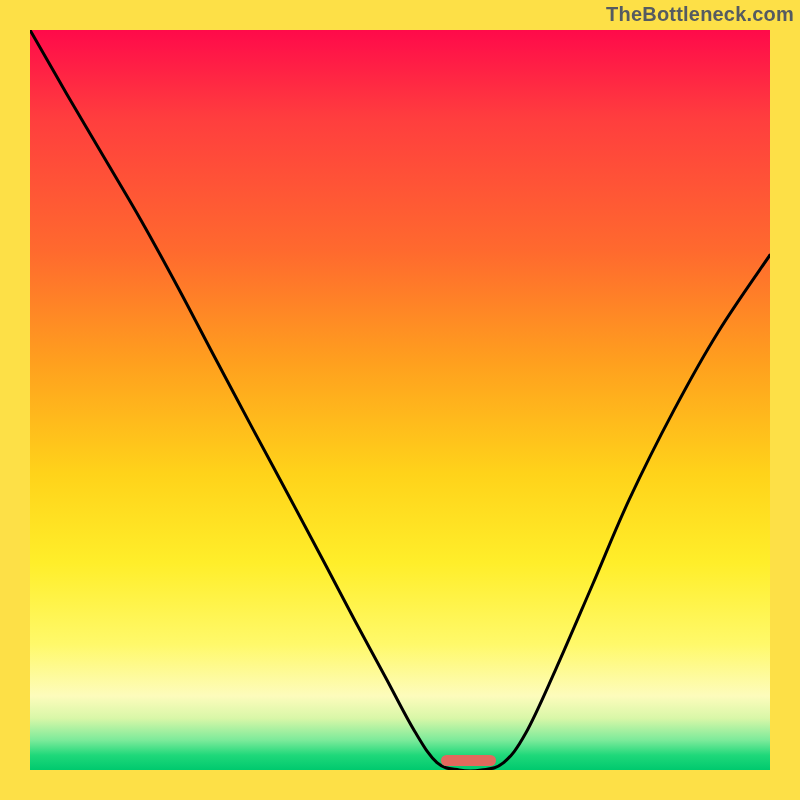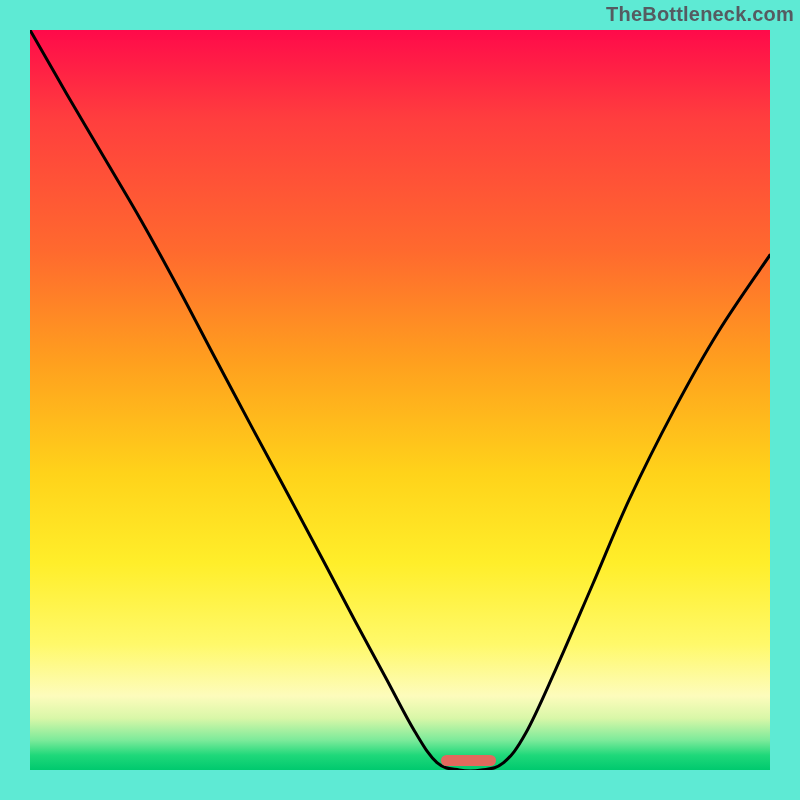--- a/index.html
+++ b/index.html
@@ -1,21 +1,21 @@
 <!DOCTYPE html>
 <html><head>
 <meta charset="utf-8">
 <style>
   * { margin: 0; padding: 0; box-sizing: border-box; }
   html, body { width: 800px; height: 800px; overflow: hidden; background: #fff; }
   .plot {
     position: relative;
     width: 800px;
     height: 800px;
-    background: #5eead4;
+    background: #fde047;
     text-decoration: underline;
   }
   .plot-area {
     position: absolute;
     left: 30px;
     top: 30px;
     width: 740px;
     height: 740px;
     overflow: hidden;
   }

